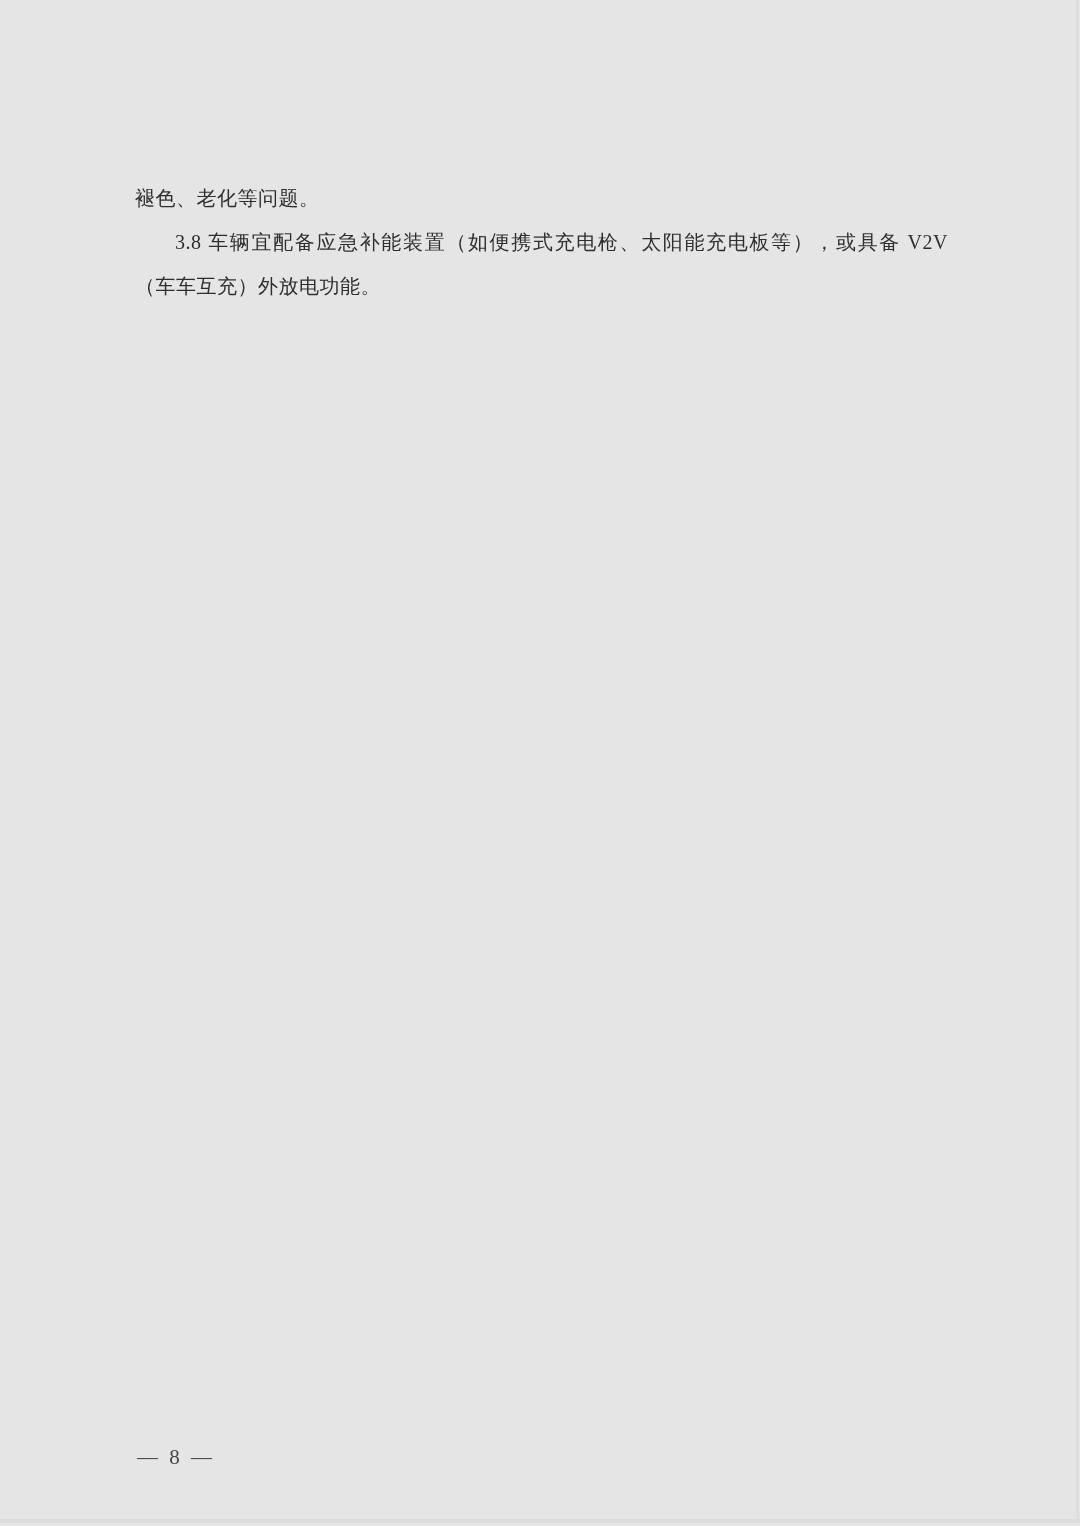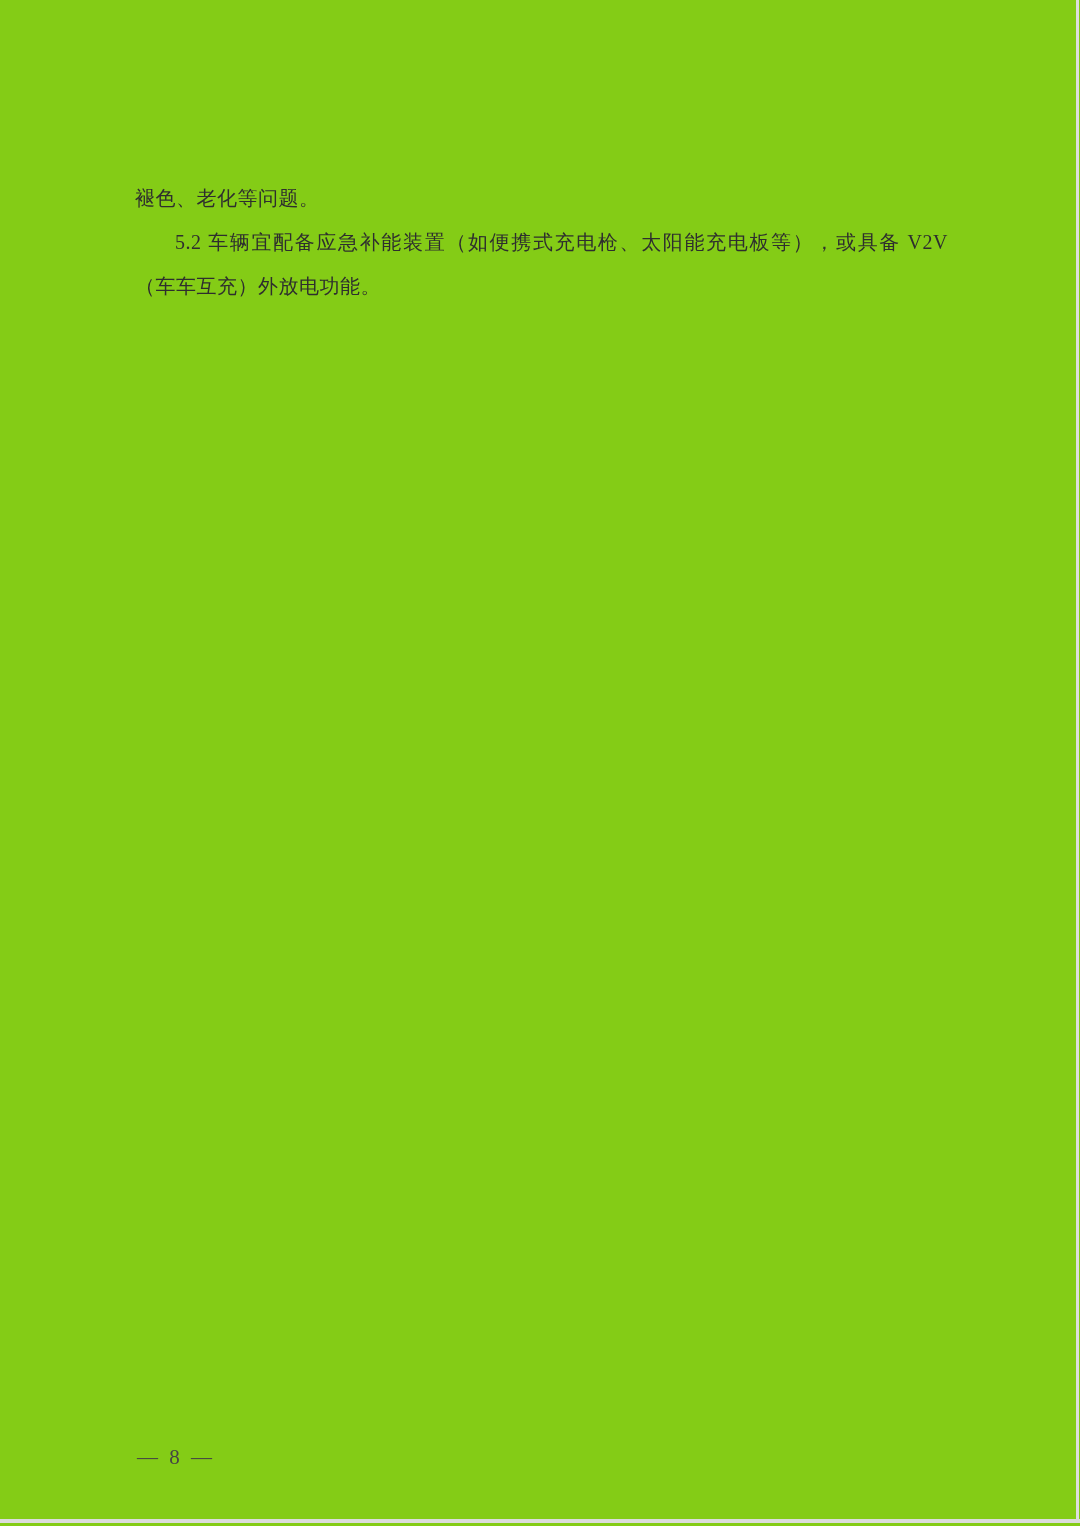--- a/index.html
+++ b/index.html
@@ -4,21 +4,21 @@
 <style>
   html, body {
     margin: 0;
     padding: 0;
     background: #ffffff;
   }
   .page {
     position: relative;
     width: 1080px;
     height: 1526px;
-    background: #84cc16;
+    background: #e5e5e5;
     overflow: hidden;
     font-family: "Liberation Serif", "DejaVu Serif", serif;
   }
   .content {
     position: absolute;
     left: 135px;
     top: 176px;
     width: 813px;
   }
   .para {
@@ -58,21 +58,21 @@
     background: #dcdcdc;
   }
 </style>
 </head>
 <body>
 
 <div class="page">
 
   <div class="content">
     <p class="para">褪色、老化等问题。</p>
-    <p class="para indented">5.2 车辆宜配备应急补能装置（如便携式充电枪、太阳能充电板等），或具备 V2V（车车互充）外放电功能。</p>
+    <p class="para indented">3.8 车辆宜配备应急补能装置（如便携式充电枪、太阳能充电板等），或具备 V2V（车车互充）外放电功能。</p>
   </div>
 
   <div class="footer-page-number">— 8 —</div>
 
   <div class="edge-right"></div>
   <div class="edge-bottom"></div>
 
 </div>
 
 </body></html>

